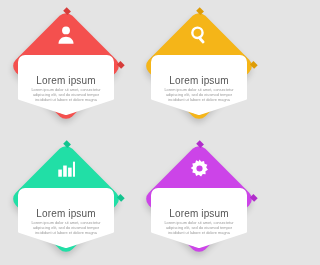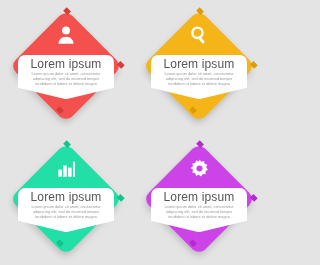--- a/index.html
+++ b/index.html
@@ -54,24 +54,24 @@
     background: #ffffff;
     border-radius: 7px 7px 3px 3px;
     box-shadow: 0 2px 5px rgba(0,0,0,0.16);
     -webkit-clip-path: polygon(0 0, 100% 0, 100% 74%, 50% 100%, 0 74%);
     clip-path: polygon(0 0, 100% 0, 100% 74%, 50% 100%, 0 74%);
     padding: 5px 9px 13px 9px;
     box-sizing: border-box;
     text-align: center;
   }
   .card-title {
-    font-size: 12px;
+    font-size: 10px;
     color: #555555;
     letter-spacing: 0.15px;
-    margin: 0 0 2px 0;
+    margin: 16px 0 2px 0;
     line-height: 9px;
     font-weight: normal;
   }
   .card-body {
     font-size: 3.9px;
     line-height: 5.1px;
     color: #9a9a9a;
     margin: 0;
     padding: 0 1px;
   }

